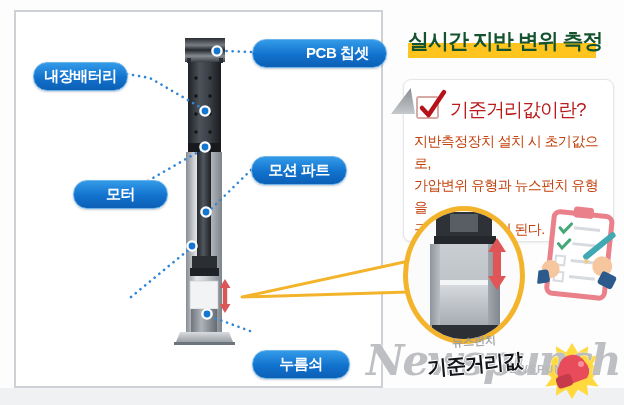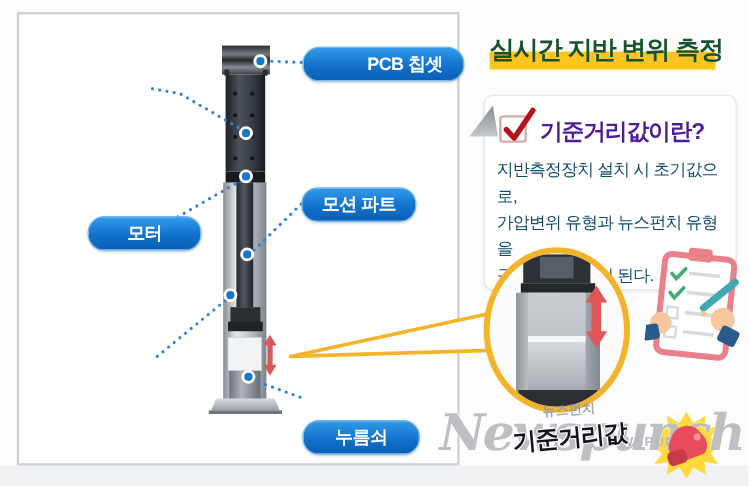--- a/index.html
+++ b/index.html
@@ -23,23 +23,23 @@
 
   
   .title-hl{left:408px;top:43px;width:188px;height:15px;background:#ffc41d;z-index:2;}
   .page-title{left:408px;top:27px;width:200px;font-size:21px;font-weight:800;color:#14532d;
               letter-spacing:-1px;z-index:3;}
   .card{left:403px;top:79px;width:209px;height:161px;background:#ffffff;border:1px solid #e4e6e9;
         border-radius:8px;box-shadow:0 1px 3px rgba(0,0,0,.07);z-index:2;}
   .corner-tri{left:391px;top:88px;width:24px;height:26px;z-index:3;
         background:linear-gradient(180deg,#888d93,#c5c9cc);
         clip-path:polygon(82% 0,100% 100%,0 100%);}
-  .card-head{left:450px;top:97px;font-size:19px;font-weight:700;color:#4c1d95;
+  .card-head{left:450px;top:97px;font-size:19px;font-weight:400;color:#b91c1c;
              letter-spacing:-1px;z-index:4;}
-  .card-desc{left:414px;top:130px;width:196px;font-size:14px;color:#0c4a6e;line-height:22px;
+  .card-desc{left:414px;top:130px;width:196px;font-size:14px;color:#c2410c;line-height:22px;
              letter-spacing:-0.6px;z-index:4;}
 
   
   .circle{left:403px;top:206px;width:122px;height:138px;box-sizing:border-box;
           border:5px solid #f3b42c;border-radius:50%;background:#fbfbfc;overflow:hidden;z-index:5;}
   .circle .abs{position:absolute;}
   .wedge{left:238px;top:255px;width:175px;height:46px;z-index:4;}
 
   .inset-caption{left:427px;top:351px;font-size:20px;font-weight:900;color:#14161b;
       transform:rotate(-5deg);letter-spacing:-1px;z-index:9;
@@ -154,20 +154,23 @@
     <g fill="#1576cf" stroke="#ffffff" stroke-width="2.4">
       <circle cx="217" cy="51" r="4.6"></circle>
       <circle cx="205" cy="111" r="4.6"></circle>
       <circle cx="205" cy="147" r="4.6"></circle>
       <circle cx="206" cy="212" r="4.6"></circle>
       <circle cx="192" cy="246" r="4.6"></circle>
       <circle cx="207" cy="314" r="4.6"></circle>
     </g>
   </svg>
 
+  <div class="abs pill" style="left:33px;top:62px;width:93px;">
+      <span>내장배터리</span>
+    </div>
   <div class="abs pill" style="left:252px;top:39px;width:97px;padding-left:36px;">
       <span>PCB 칩셋</span>
     </div>
   <div class="abs pill" style="left:33px;top:180px;width:93px;margin-left:40px;">
       <span>모터</span>
     </div>
   <div class="abs pill" style="left:251px;top:156px;width:94px;">
       <span>모션 파트</span>
     </div>
   <div class="abs pill" style="left:252px;top:318px;width:96px;margin-top:32px;">

